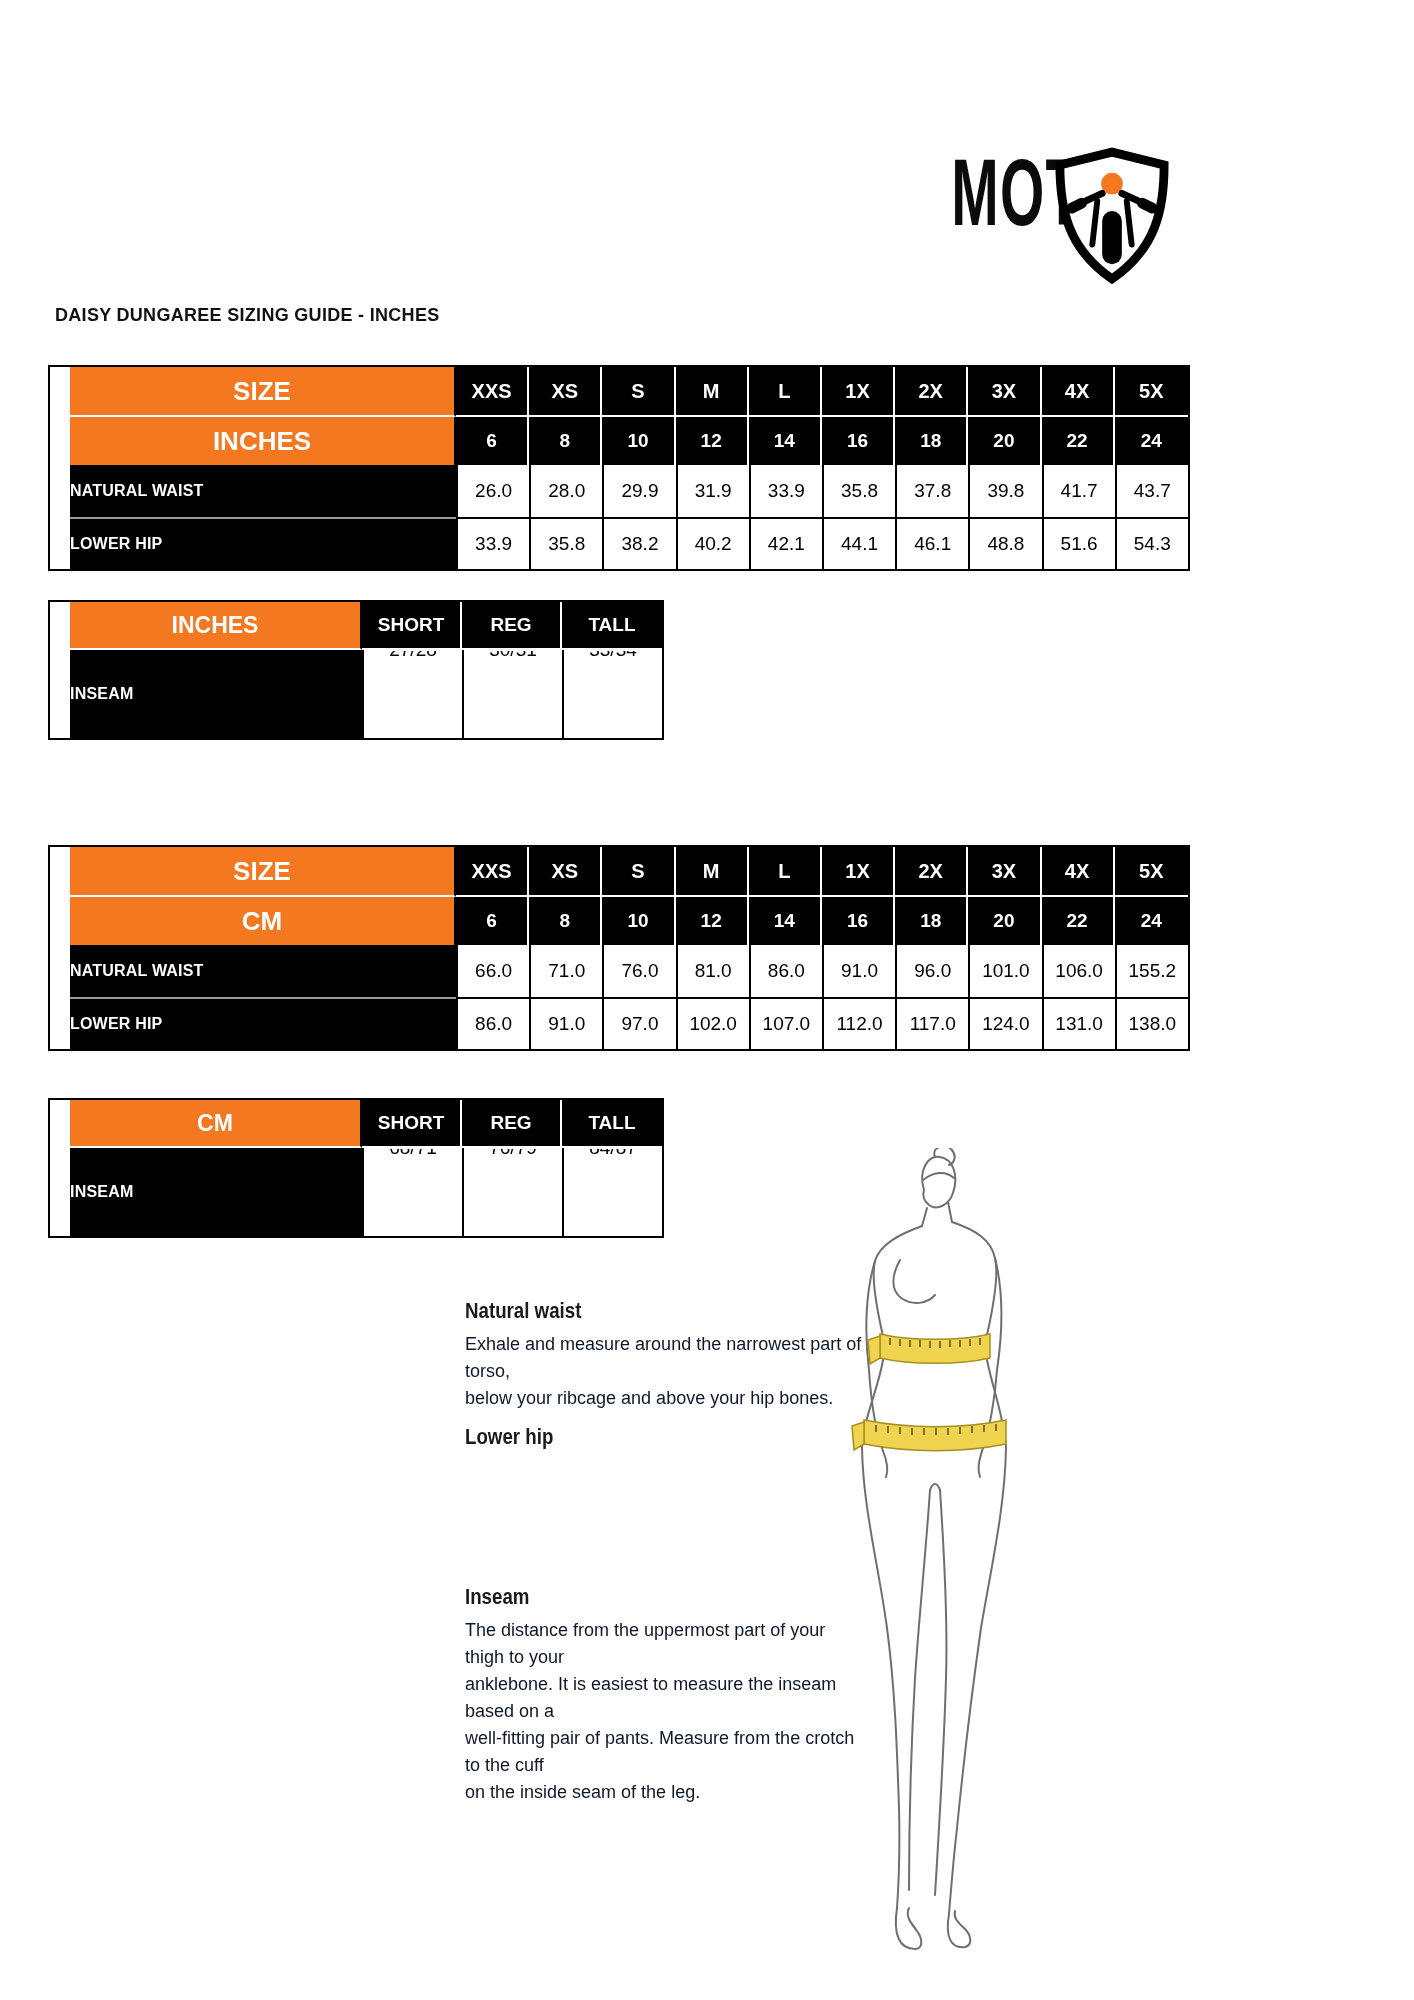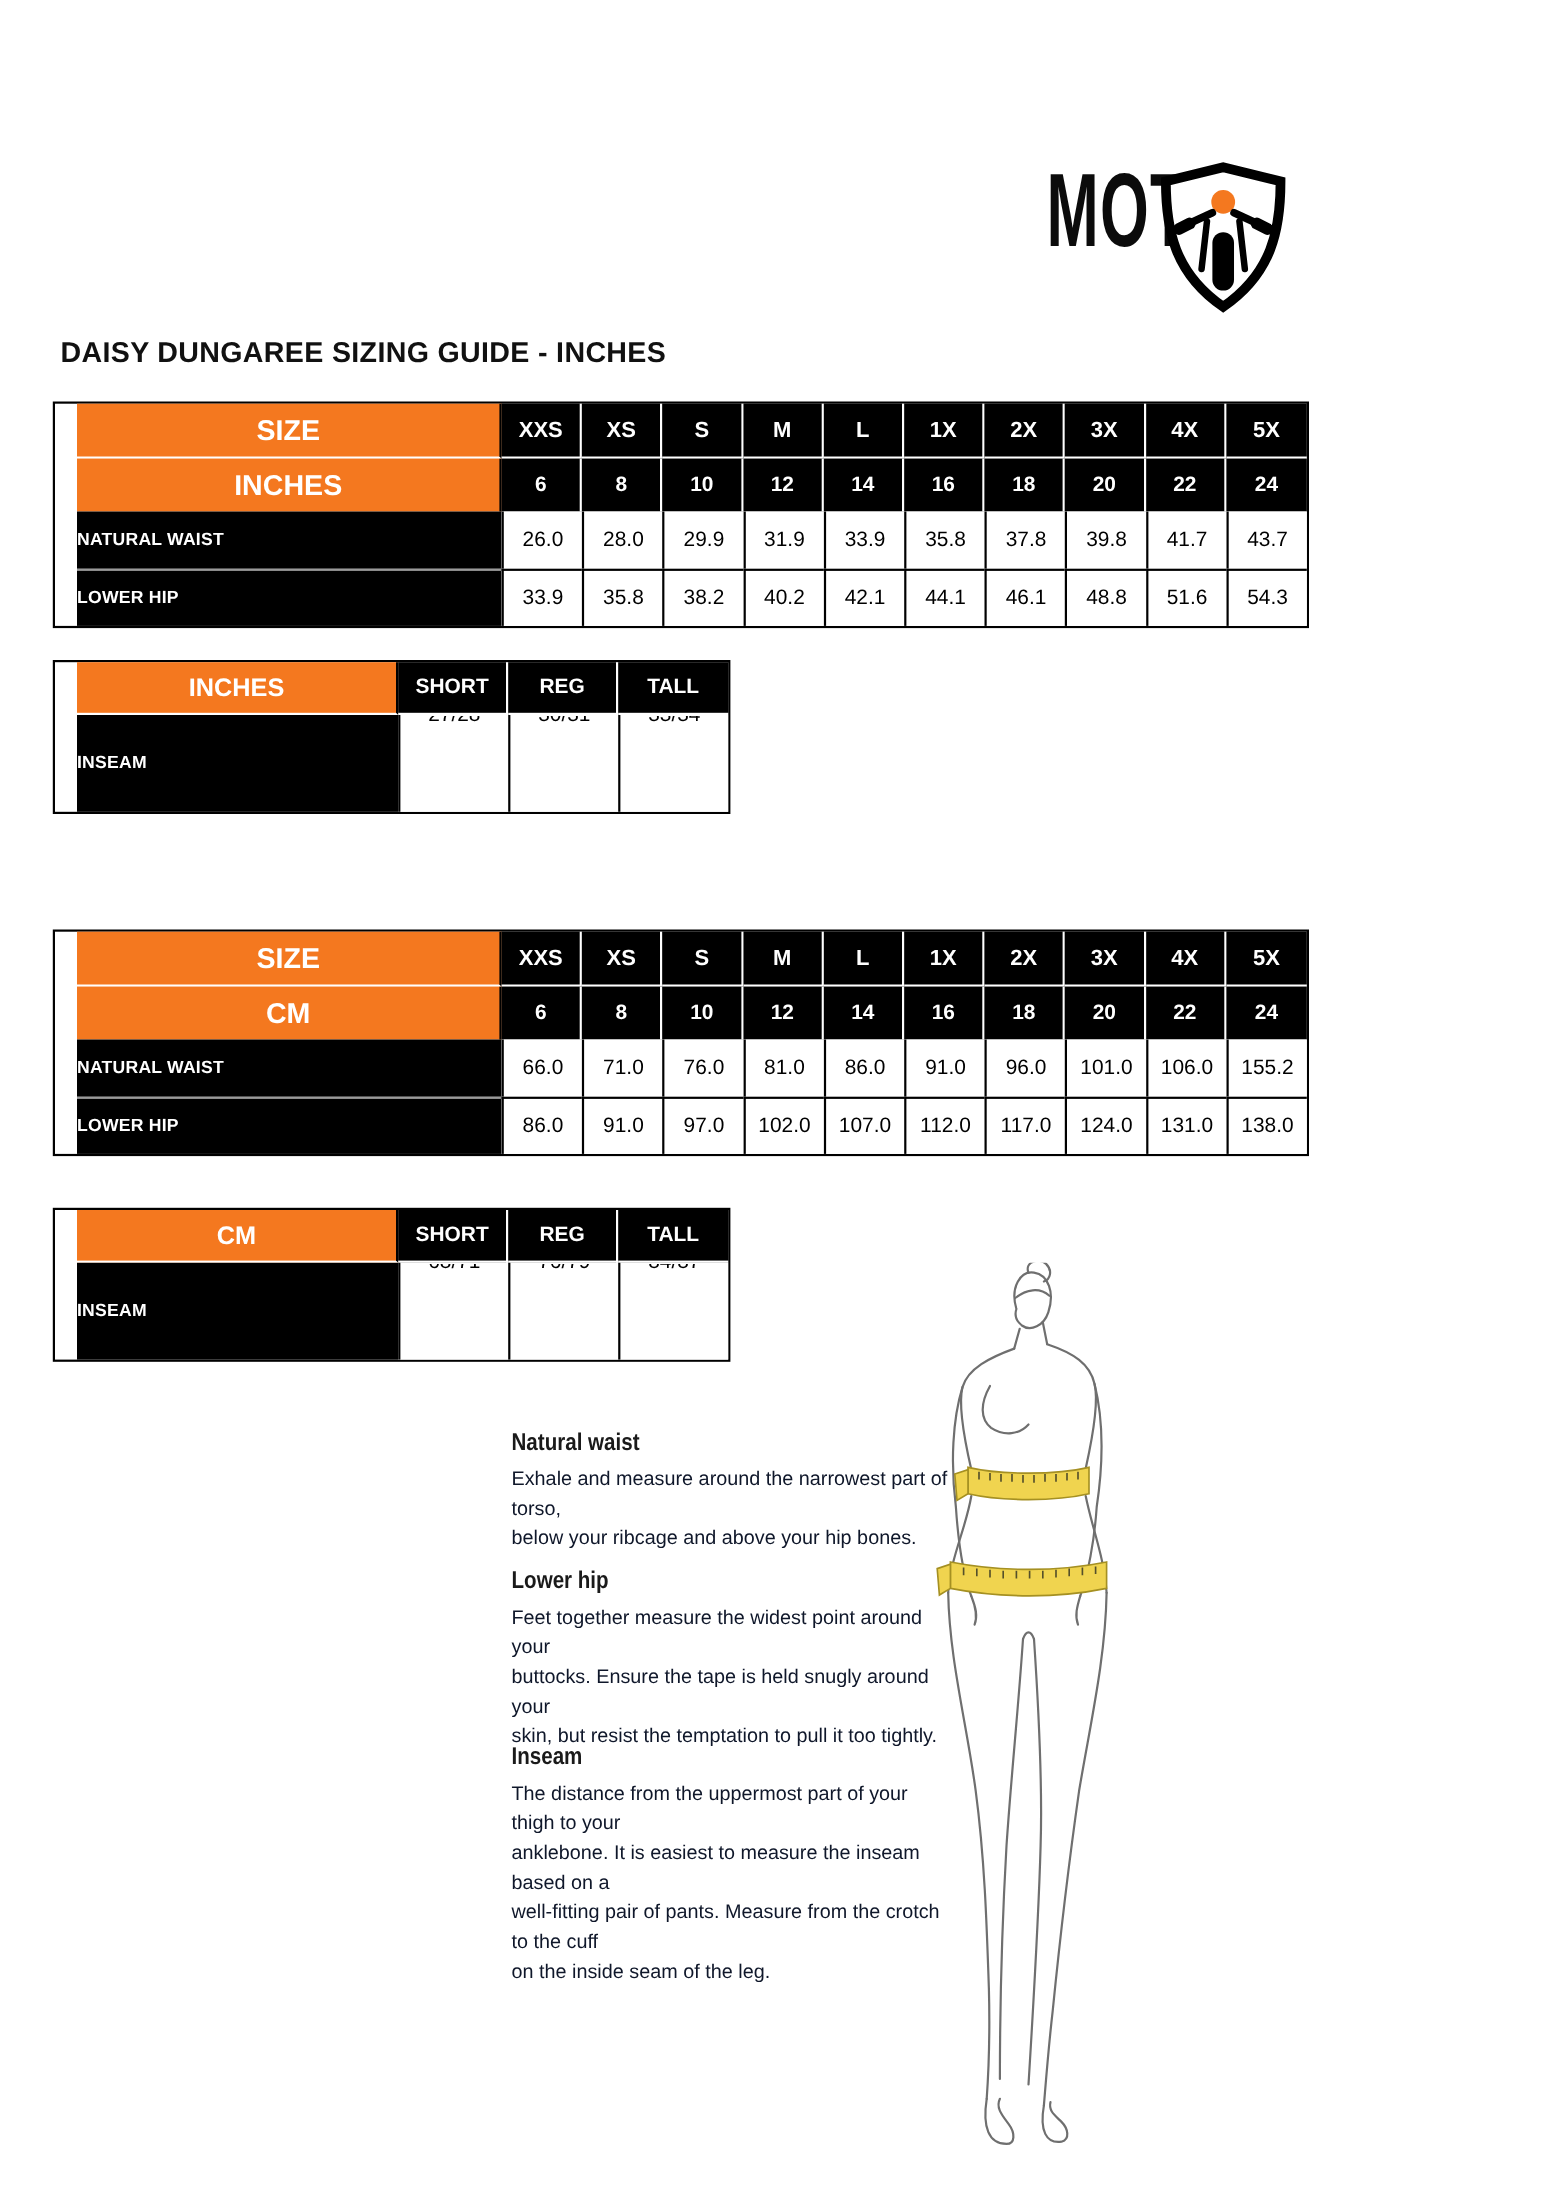--- a/index.html
+++ b/index.html
@@ -12,21 +12,21 @@
   .lg-col{width:160px;display:flex;flex-direction:row;justify-content:space-between;}
   .lg-bar{height:13px;background:#000;}
   .lg-bar.bl{clip-path:polygon(0 0,100% 0,calc(100% - 14px) 100%,0 100%);}
   .lg-bar.br{clip-path:polygon(0 0,100% 0,100% 100%,14px 100%);}
   .lg-word{height:88px;display:flex;align-items:center;justify-content:center;
            font-weight:bold;font-size:95px;line-height:86px;letter-spacing:2px;
            transform:scaleX(.60);transform-origin:center;color:#0b0b0b;white-space:nowrap;}
   .lg-shield{width:118px;margin:0 0;flex:0 0 118px;position:relative;top:-3px;}
 
   
-  .h1{font-weight:bold;font-size:26px;color:#111;letter-spacing:.3px;white-space:nowrap;}
+  .h1{font-weight:bold;font-size:18px;color:#111;letter-spacing:.3px;white-space:nowrap;}
 
   
   table.tbl{border-collapse:separate;border-spacing:0;table-layout:fixed;border:2px solid #000;padding-left:20px;}
   table.tbl td{box-sizing:border-box;padding:0;vertical-align:middle;overflow:hidden;}
   .r1 td{height:50px;} .r2 td{height:48px;} .r3 td{height:52px;} .r4 td{height:52px;}
   .ri1 td{height:48px;} .ri2 td{height:88px;vertical-align:top;}
   td.oc{background:#F4781F;color:#fff;font-weight:bold;text-align:center;font-size:26px;
         border-right:2px solid #000;border-bottom:2px solid #fff;}
   td.oc.nb{border-bottom:0;}
   td.hb{background:#000;color:#fff;font-weight:bold;text-align:center;font-size:20px;
@@ -285,23 +285,20 @@
     </table>
 
   <div class="abs" style="left:465px;top:1298px;">
     <div class="sec-title">Natural waist</div>
     <div class="sec-body" style="margin-top:7px;">Exhale and measure around the narrowest part of torso,
 below your ribcage and above your hip bones.</div>
   </div>
 
   <div class="abs" style="left:465px;top:1424px;">
     <div class="sec-title">Lower hip</div>
-    <div class="sec-body" style="margin-top:7px;">Feet together measure the widest point around your
-buttocks.  Ensure the tape is held snugly around your
-skin, but resist the temptation to pull it too tightly.</div>
   </div>
 
   <div class="abs" style="left:465px;top:1584px;">
     <div class="sec-title">Inseam</div>
     <div class="sec-body" style="margin-top:7px;">The distance from the uppermost part of your thigh to your
 anklebone.  It is easiest to measure the inseam based on a
 well-fitting pair of pants.  Measure from the crotch to the cuff
 on the inside seam of the leg.</div>
   </div>
 

